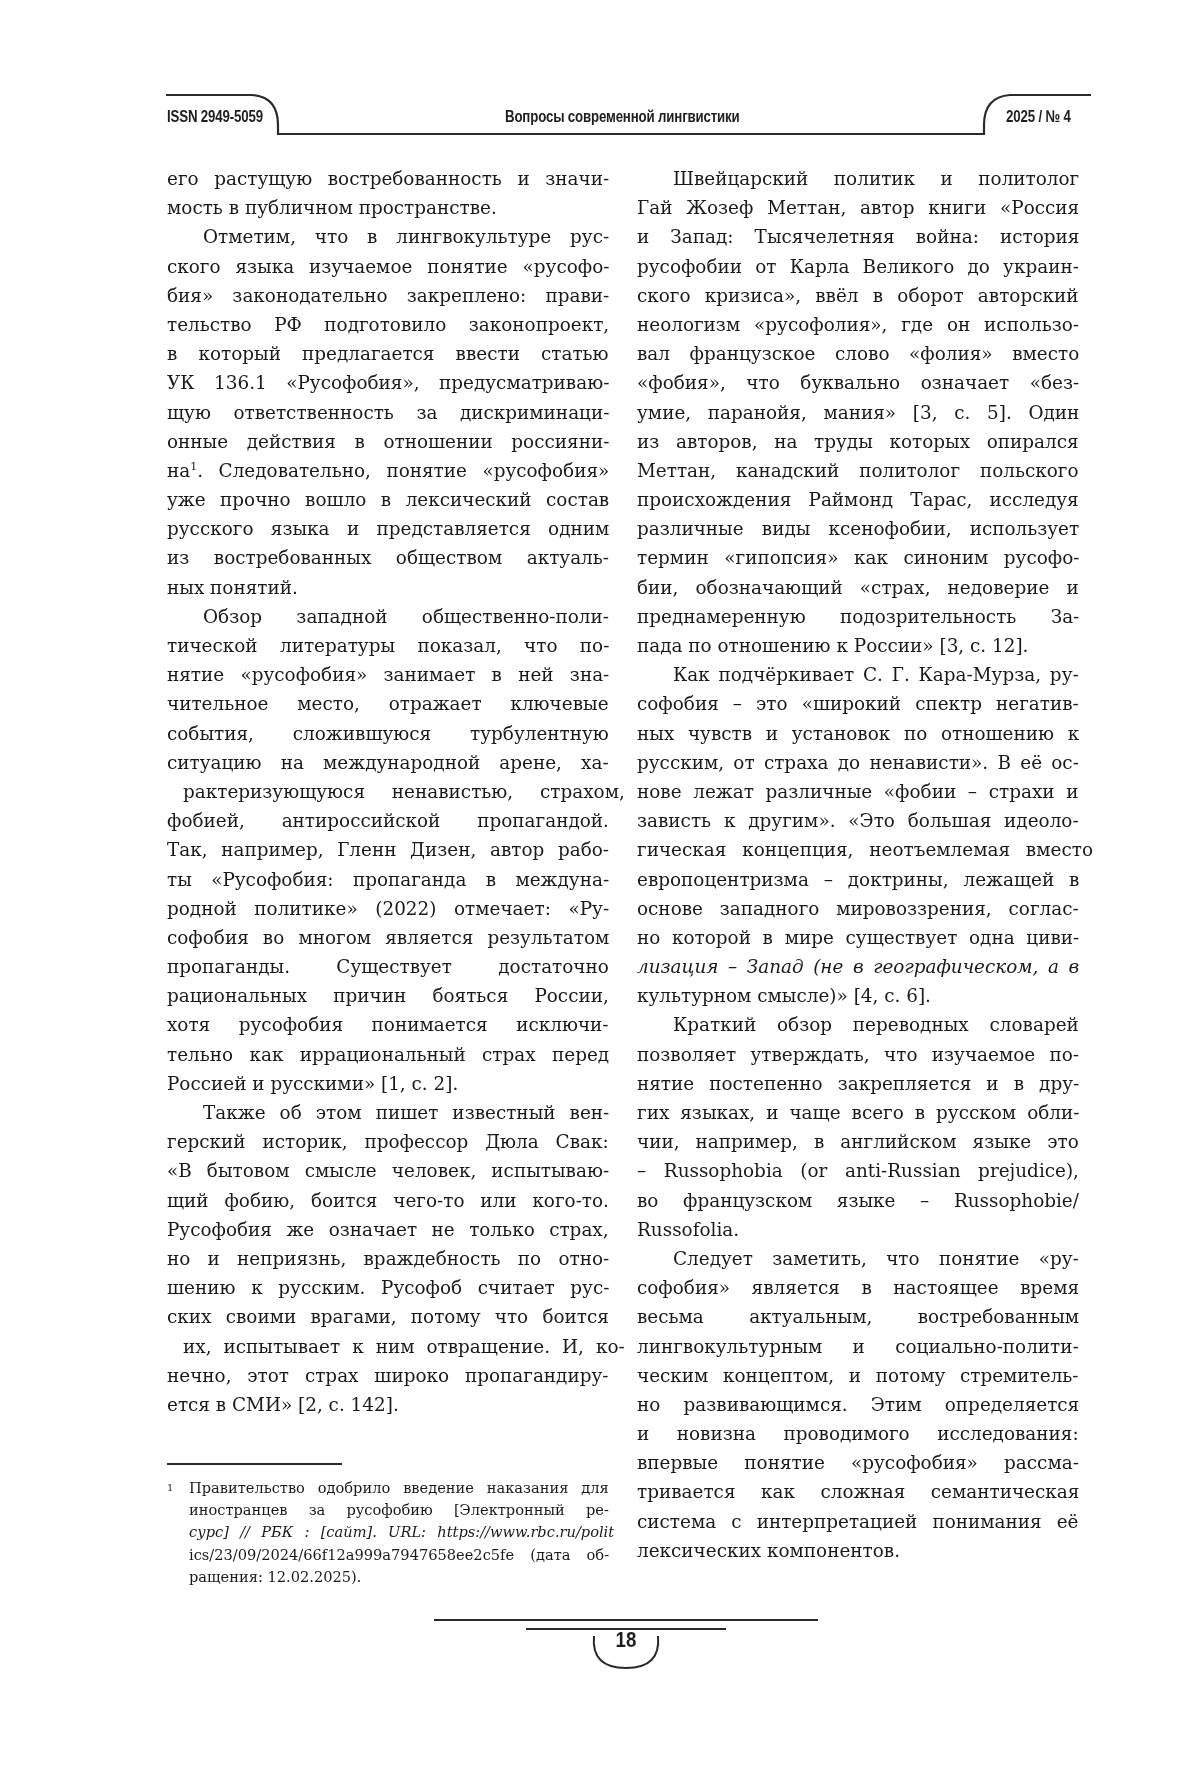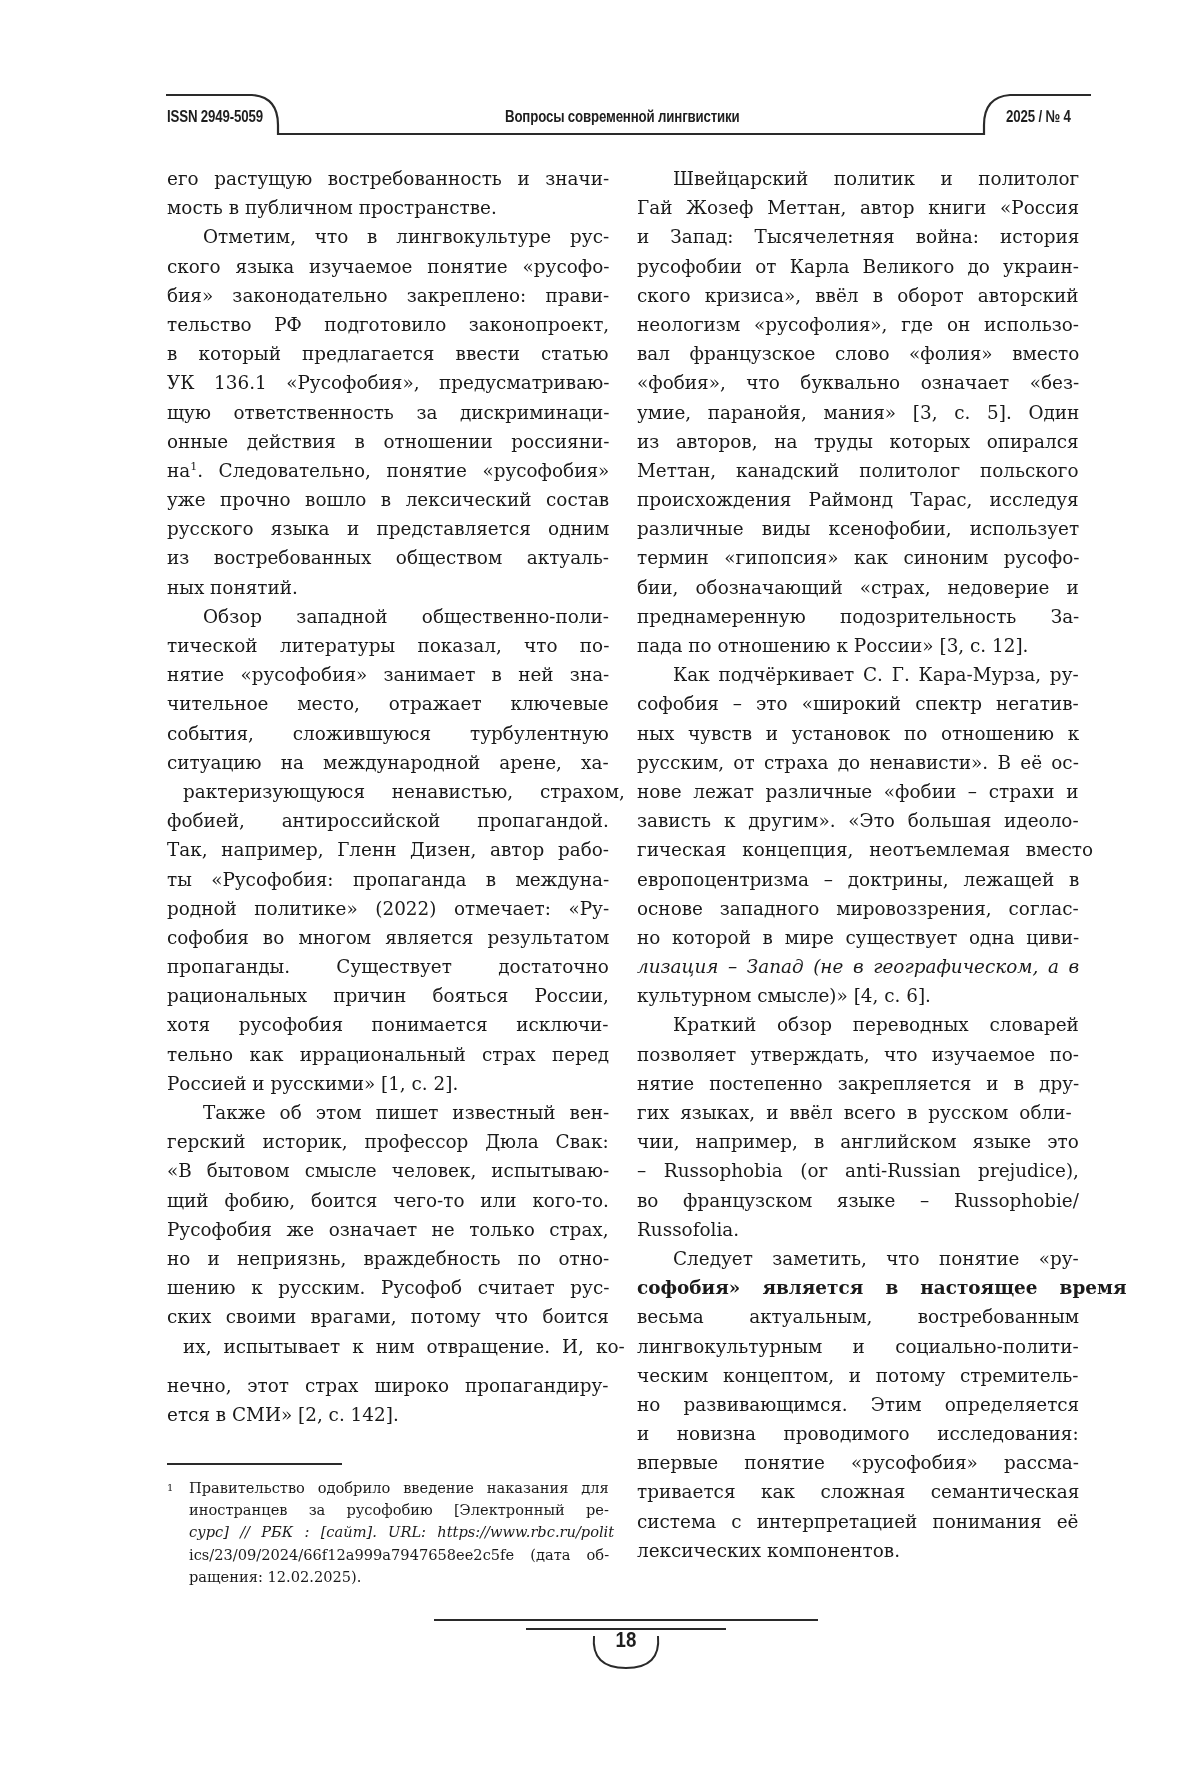--- a/index.html
+++ b/index.html
@@ -81,21 +81,21 @@
       <span class="line last"><span>Россией и русскими» [1, с. 2].</span></span>
       <span class="line indent" style="word-spacing: 8.2px; text-align-last: left; text-align: left; display: block; width: auto;"><span>Также об этом пишет известный вен-</span></span>
       <span class="line" style="word-spacing: 11px; text-align-last: left; text-align: left; display: block; width: auto;"><span>герский историк, профессор Дюла Свак:</span></span>
       <span class="line" style="word-spacing: 9.25px; text-align-last: left; text-align: left; display: block; width: auto;"><span>«В бытовом смысле человек, испытываю-</span></span>
       <span class="line" style="word-spacing: 10px; text-align-last: left; text-align: left; display: block; width: auto;"><span>щий фобию, боится чего-то или кого-то.</span></span>
       <span class="line" style="word-spacing: 8.6px; text-align-last: left; text-align: left; display: block; width: auto;"><span>Русофобия же означает не только страх,</span></span>
       <span class="line" style="word-spacing: 11.4px; text-align-last: left; text-align: left; display: block; width: auto;"><span>но и неприязнь, враждебность по отно-</span></span>
       <span class="line" style="word-spacing: 9.8px; text-align-last: left; text-align: left; display: block; width: auto;"><span>шению к русским. Русофоб считает рус-</span></span>
       <span class="line" style="word-spacing: 8.4px; text-align-last: left; text-align: left; display: block; width: auto;"><span>ских своими врагами, потому что боится</span></span>
       <span class="line" style="word-spacing: 6.16667px; text-align-last: left; text-align: left; display: block; width: auto; margin-left: 16px;"><span>их, испытывает к ним отвращение. И, ко-</span></span>
-      <span class="line" style="word-spacing: 10px; text-align-last: left; text-align: left; display: block; width: auto; margin-top: 10px;"><span>нечно, этот страх широко пропагандиру-</span></span>
+      <span class="line" style="word-spacing: 10px; text-align-last: left; text-align: left; display: block; width: auto;"><span>нечно, этот страх широко пропагандиру-</span></span>
       <span class="line last"><span>ется в СМИ» [2, с. 142].</span></span>
     </div>
 
   <div class="col col-right" id="col-right">
       <span class="line indent" style="word-spacing: 19.6667px; text-align-last: left; text-align: left; display: block; width: auto;"><span>Швейцарский политик и политолог</span></span>
       <span class="line" style="word-spacing: 8px; text-align-last: left; text-align: left; display: block; width: auto;"><span>Гай Жозеф Меттан, автор книги «Россия</span></span>
       <span class="line" style="word-spacing: 15.25px; text-align-last: left; text-align: left; display: block; width: auto;"><span>и Запад: Тысячелетняя война: история</span></span>
       <span class="line" style="word-spacing: 7.4px; text-align-last: left; text-align: left; display: block; width: auto;"><span>русофобии от Карла Великого до украин-</span></span>
       <span class="line" style="word-spacing: 8.4px; text-align-last: left; text-align: left; display: block; width: auto;"><span>ского кризиса», ввёл в оборот авторский</span></span>
       <span class="line" style="word-spacing: 8px; text-align-last: left; text-align: left; display: block; width: auto;"><span>неологизм «русофолия», где он использо-</span></span>
@@ -118,27 +118,27 @@
       <span class="line" style="word-spacing: 7px; text-align-last: left; text-align: left; display: block; width: auto;"><span>зависть к другим». «Это большая идеоло-</span></span>
       <span class="line" style="word-spacing: 10px; text-align-last: left; text-align: left; display: block; width: auto;"><span>гическая концепция, неотъемлемая вместо</span></span>
       <span class="line" style="word-spacing: 9px; text-align-last: left; text-align: left; display: block; width: auto;"><span>европоцентризма – доктрины, лежащей в</span></span>
       <span class="line" style="word-spacing: 11px; text-align-last: left; text-align: left; display: block; width: auto;"><span>основе западного мировоззрения, соглас-</span></span>
       <span class="line" style="word-spacing: 5.83333px; text-align-last: left; text-align: left; display: block; width: auto;"><span>но которой в мире существует одна циви-</span></span>
       <span class="line" style="word-spacing: 3.71429px; text-align-last: left; text-align: left; display: block; width: auto; font-style: italic;"><span>лизация – Запад (не в географическом, а в</span></span>
       <span class="line last"><span>культурном смысле)» [4, с. 6].</span></span>
       <span class="line indent" style="word-spacing: 15px; text-align-last: left; text-align: left; display: block; width: auto;"><span>Краткий обзор переводных словарей</span></span>
       <span class="line" style="word-spacing: 8.5px; text-align-last: left; text-align: left; display: block; width: auto;"><span>позволяет утверждать, что изучаемое по-</span></span>
       <span class="line" style="word-spacing: 9.2px; text-align-last: left; text-align: left; display: block; width: auto;"><span>нятие постепенно закрепляется и в дру-</span></span>
-      <span class="line" style="word-spacing: 5.14286px; text-align-last: left; text-align: left; display: block; width: auto;"><span>гих языках, и ввёл всего в русском обли-</span></span>
+      <span class="line" style="word-spacing: 5.14286px; text-align-last: left; text-align: left; display: block; width: auto;"><span>гих языках, и чаще всего в русском обли-</span></span>
       <span class="line" style="word-spacing: 10.2px; text-align-last: left; text-align: left; display: block; width: auto;"><span>чии, например, в английском языке это</span></span>
       <span class="line" style="word-spacing: 11.75px; text-align-last: left; text-align: left; display: block; width: auto;"><span>– Russophobia (or anti-Russian prejudice),</span></span>
       <span class="line" style="word-spacing: 18.75px; text-align-last: left; text-align: left; display: block; width: auto;"><span>во французском языке – Russophobie/</span></span>
       <span class="line last"><span>Russofolia.</span></span>
       <span class="line indent" style="word-spacing: 13.5px; text-align-last: left; text-align: left; display: block; width: auto;"><span>Следует заметить, что понятие «ру-</span></span>
-      <span class="line" style="word-spacing: 15.75px; text-align-last: left; text-align: center; display: block; width: auto; font-weight: bold;"><span>софобия» является в настоящее время</span></span>
+      <span class="line" style="word-spacing: 15.75px; text-align-last: left; text-align: center; display: block; width: auto;"><span>софобия» является в настоящее время</span></span>
       <span class="line" style="word-spacing: 39.5px; text-align-last: left; text-align: left; display: block; width: auto;"><span>весьма актуальным, востребованным</span></span>
       <span class="line" style="word-spacing: 24.5px; text-align-last: left; text-align: left; display: block; width: auto;"><span>лингвокультурным и социально-полити-</span></span>
       <span class="line" style="word-spacing: 8.75px; text-align-last: left; text-align: left; display: block; width: auto;"><span>ческим концептом, и потому стремитель-</span></span>
       <span class="line" style="word-spacing: 17.3333px; text-align-last: left; text-align: left; display: block; width: auto;"><span>но развивающимся. Этим определяется</span></span>
       <span class="line" style="word-spacing: 21.6667px; text-align-last: left; text-align: left; display: block; width: auto;"><span>и новизна проводимого исследования:</span></span>
       <span class="line" style="word-spacing: 20.3333px; text-align-last: left; text-align: left; display: block; width: auto;"><span>впервые понятие «русофобия» рассма-</span></span>
       <span class="line" style="word-spacing: 19.6667px; text-align-last: left; text-align: left; display: block; width: auto;"><span>тривается как сложная семантическая</span></span>
       <span class="line" style="word-spacing: 9.25px; text-align-last: left; text-align: left; display: block; width: auto;"><span>система с интерпретацией понимания её</span></span>
       <span class="line last"><span>лексических компонентов.</span></span>
     </div>

